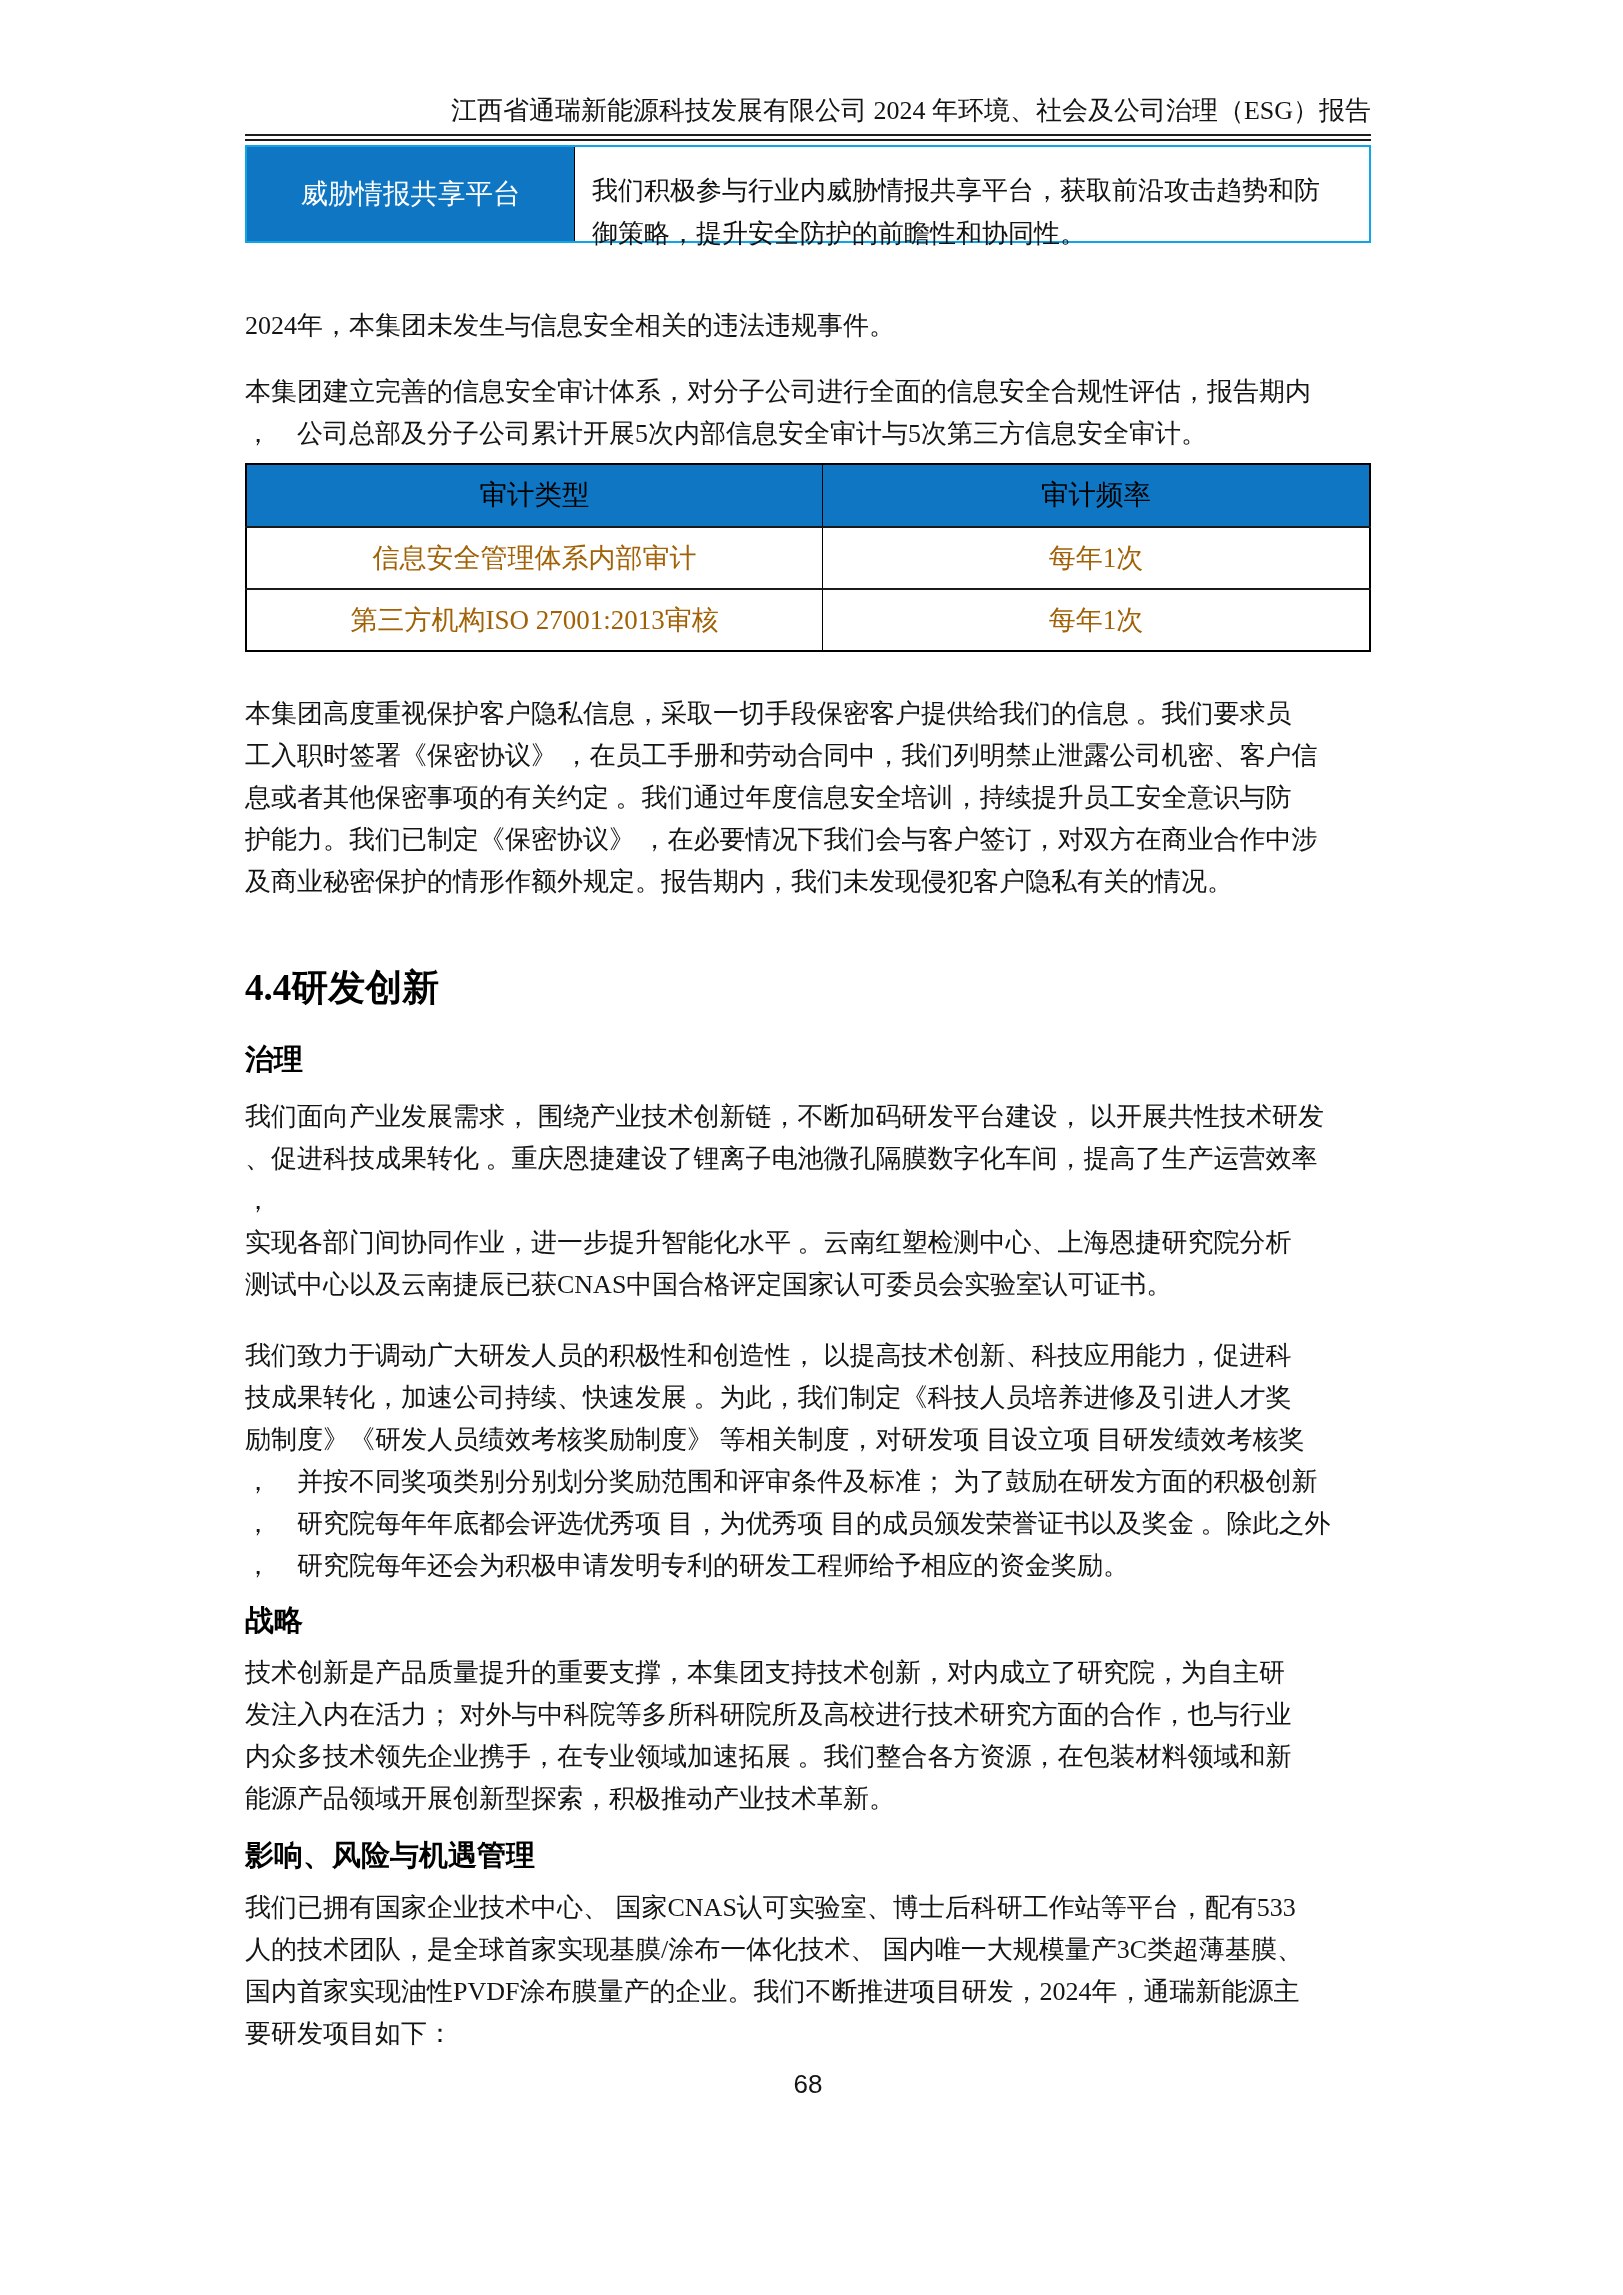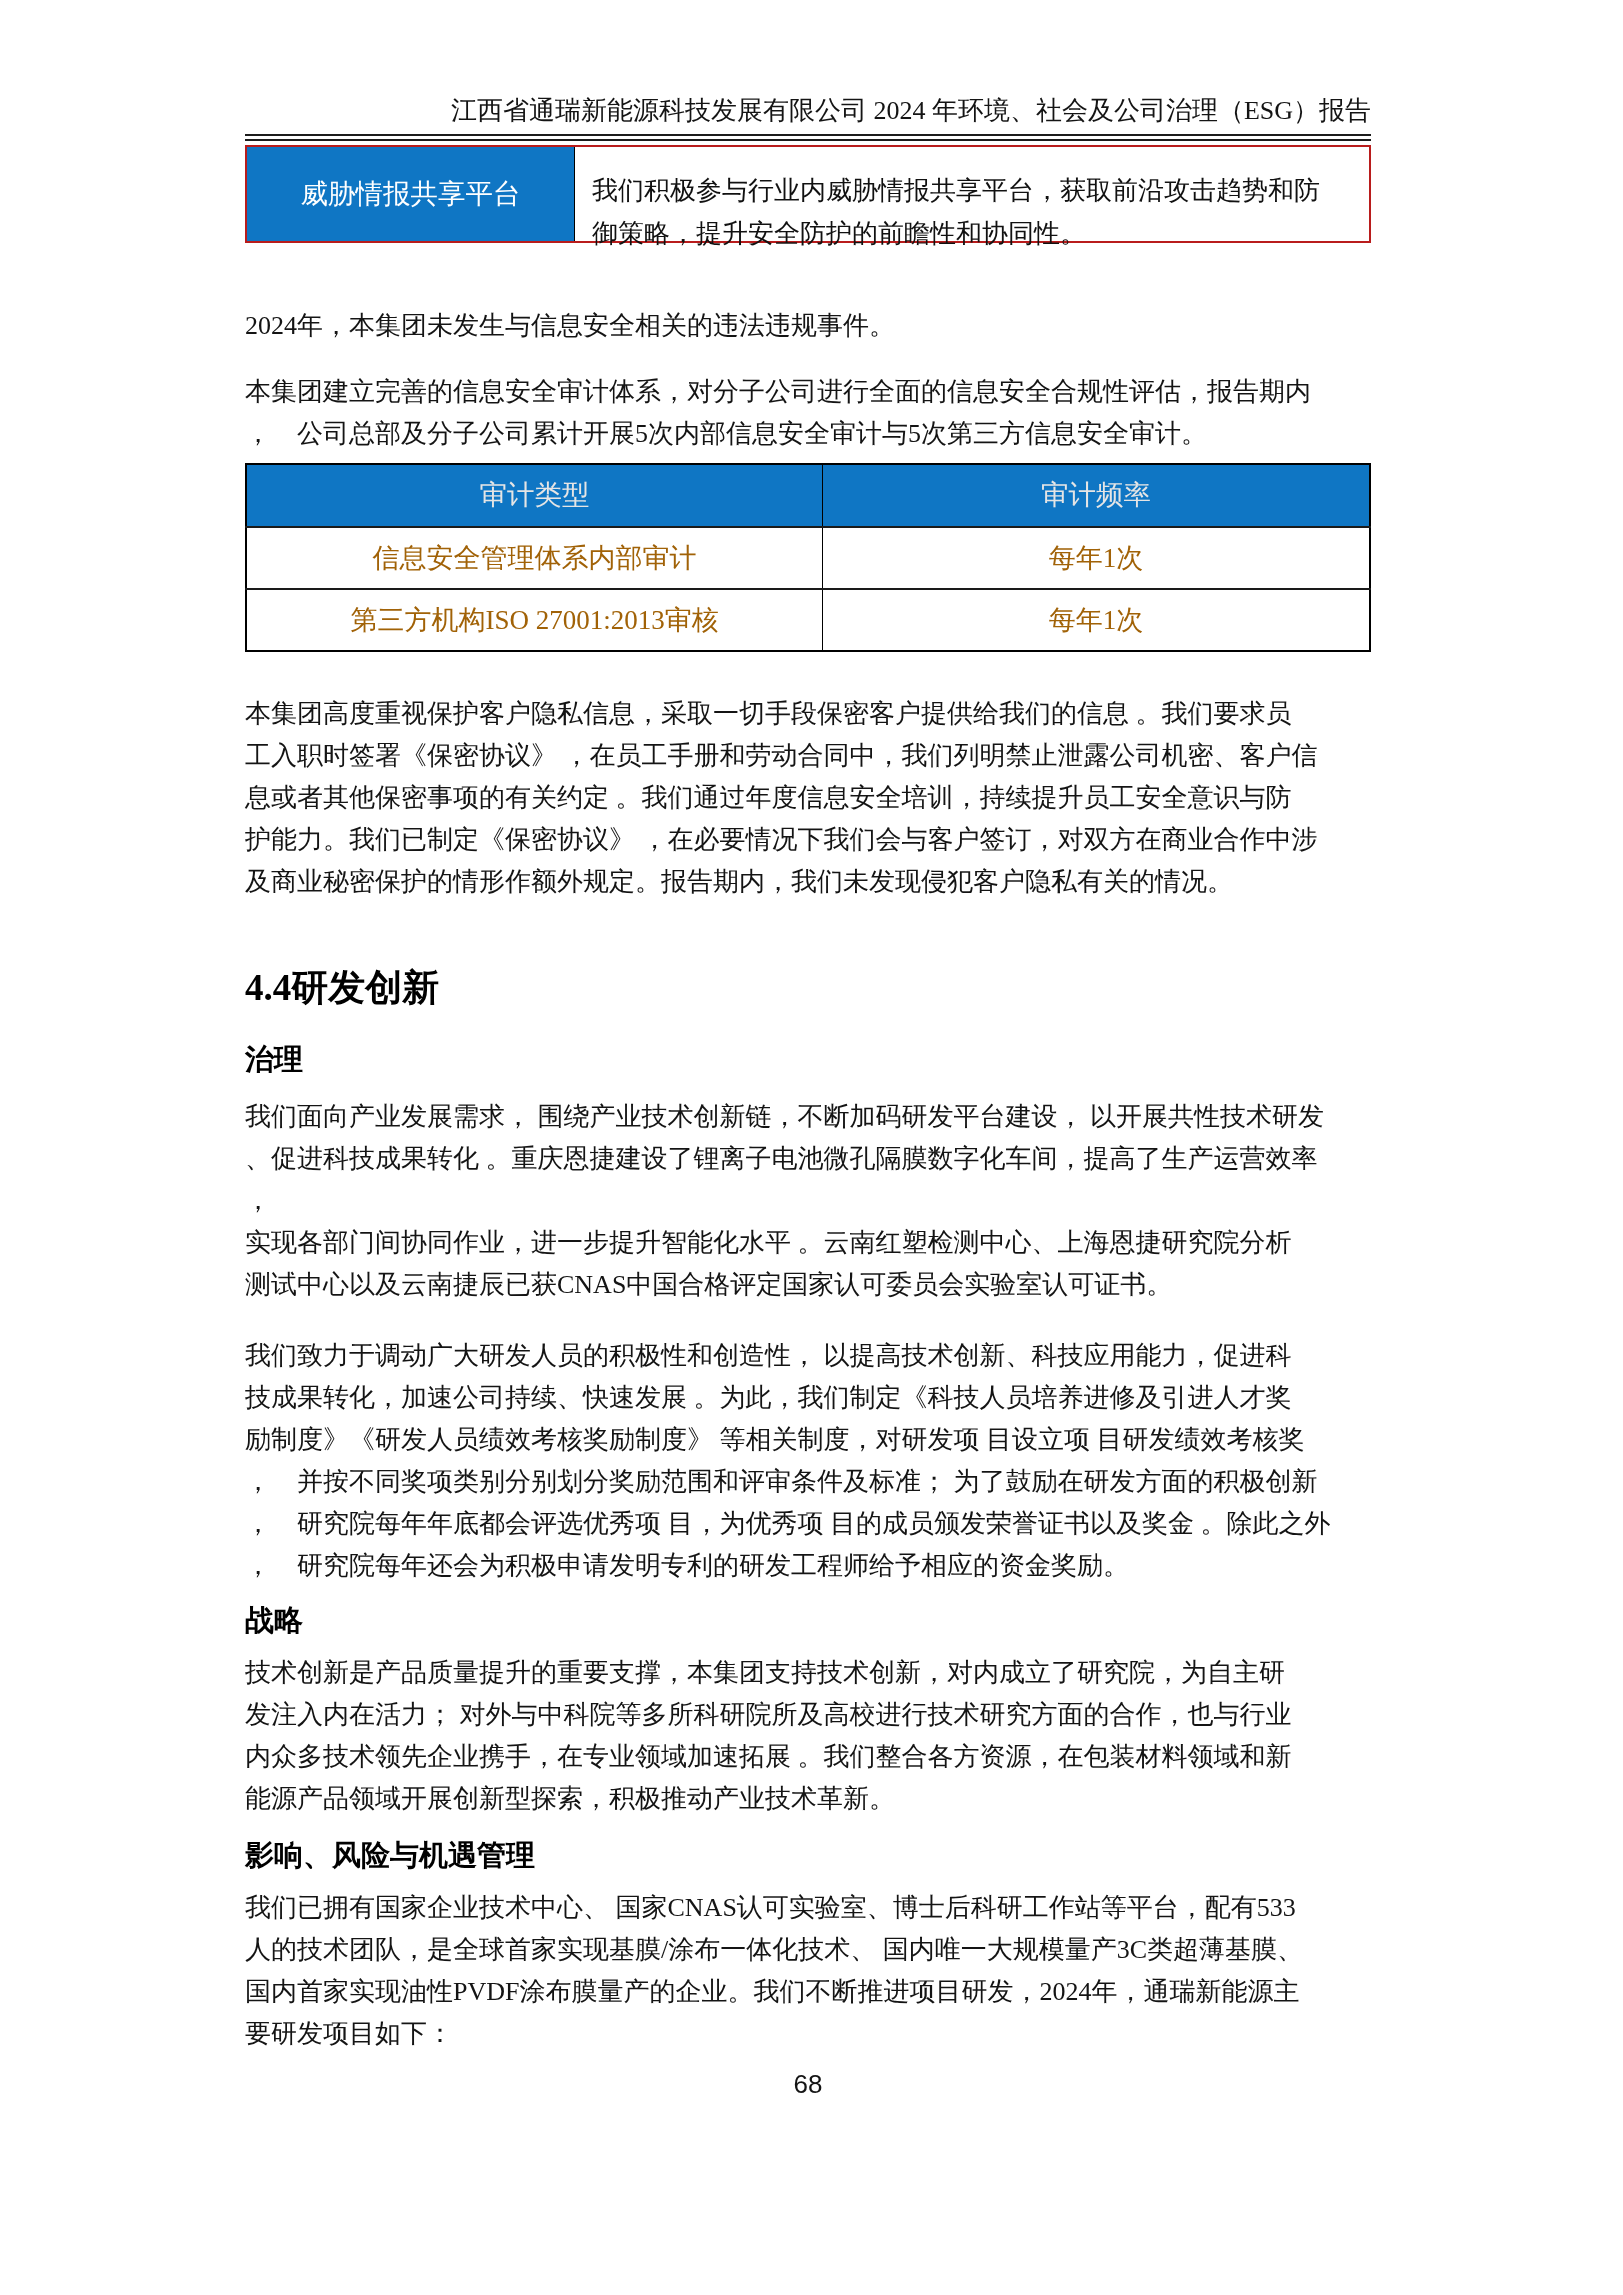--- a/index.html
+++ b/index.html
@@ -15,21 +15,21 @@
     margin:96px 0 0 0;font-size:26px;line-height:29px;text-align:right;
     white-space:nowrap;letter-spacing:0;
   }
   .header-rule{
     margin:9.2px 0 0 0;height:3.3px;
     border-top:2.6px solid #1c1c1c;border-bottom:2px solid #1c1c1c;
   }
 
   
   .threat-table{
-    margin:3.9px 0 0 0;height:98px;border:2px solid #b91c1c;
+    margin:3.9px 0 0 0;height:98px;border:2px solid #0ea5e9;
     display:flex;box-sizing:border-box;
   }
   .threat-left{
     width:327px;flex:0 0 327px;background:#0F76C4;color:#ffffff;
     display:flex;align-items:center;justify-content:center;
     font-size:27.5px;border-right:1.3px solid #000;
   }
   .threat-right{
     flex:1;display:flex;align-items:center;
     padding:0 11.8px 0 17px;font-size:26px;line-height:43px;
@@ -45,21 +45,21 @@
   .mt-p4{margin-top:15.7px;}
   .mt-p5{margin-top:29px;}
   .mt-p6{margin-top:13px;}
   .mt-p7{margin-top:13px;}
 
   table.audit{
     margin-top:7.9px;width:100%;border-collapse:collapse;
     border:2px solid #000;table-layout:fixed;
   }
   table.audit th{
-    background:#0F76C4;color:#e5e5e5;font-weight:normal;
+    background:#0F76C4;color:#000000;font-weight:normal;
     font-size:27.5px;height:59px;text-align:center;vertical-align:middle;
   }
   table.audit td{
     font-size:27px;height:58px;text-align:center;vertical-align:middle;color:#a16207;
   }
   table.audit tr + tr th, table.audit tr + tr td{border-top:2.6px solid #1a1a1a;}
   table.audit .col2{border-left:1.3px solid #000;}
   table.audit .col1{width:51%;}
 
   .section-h2{

